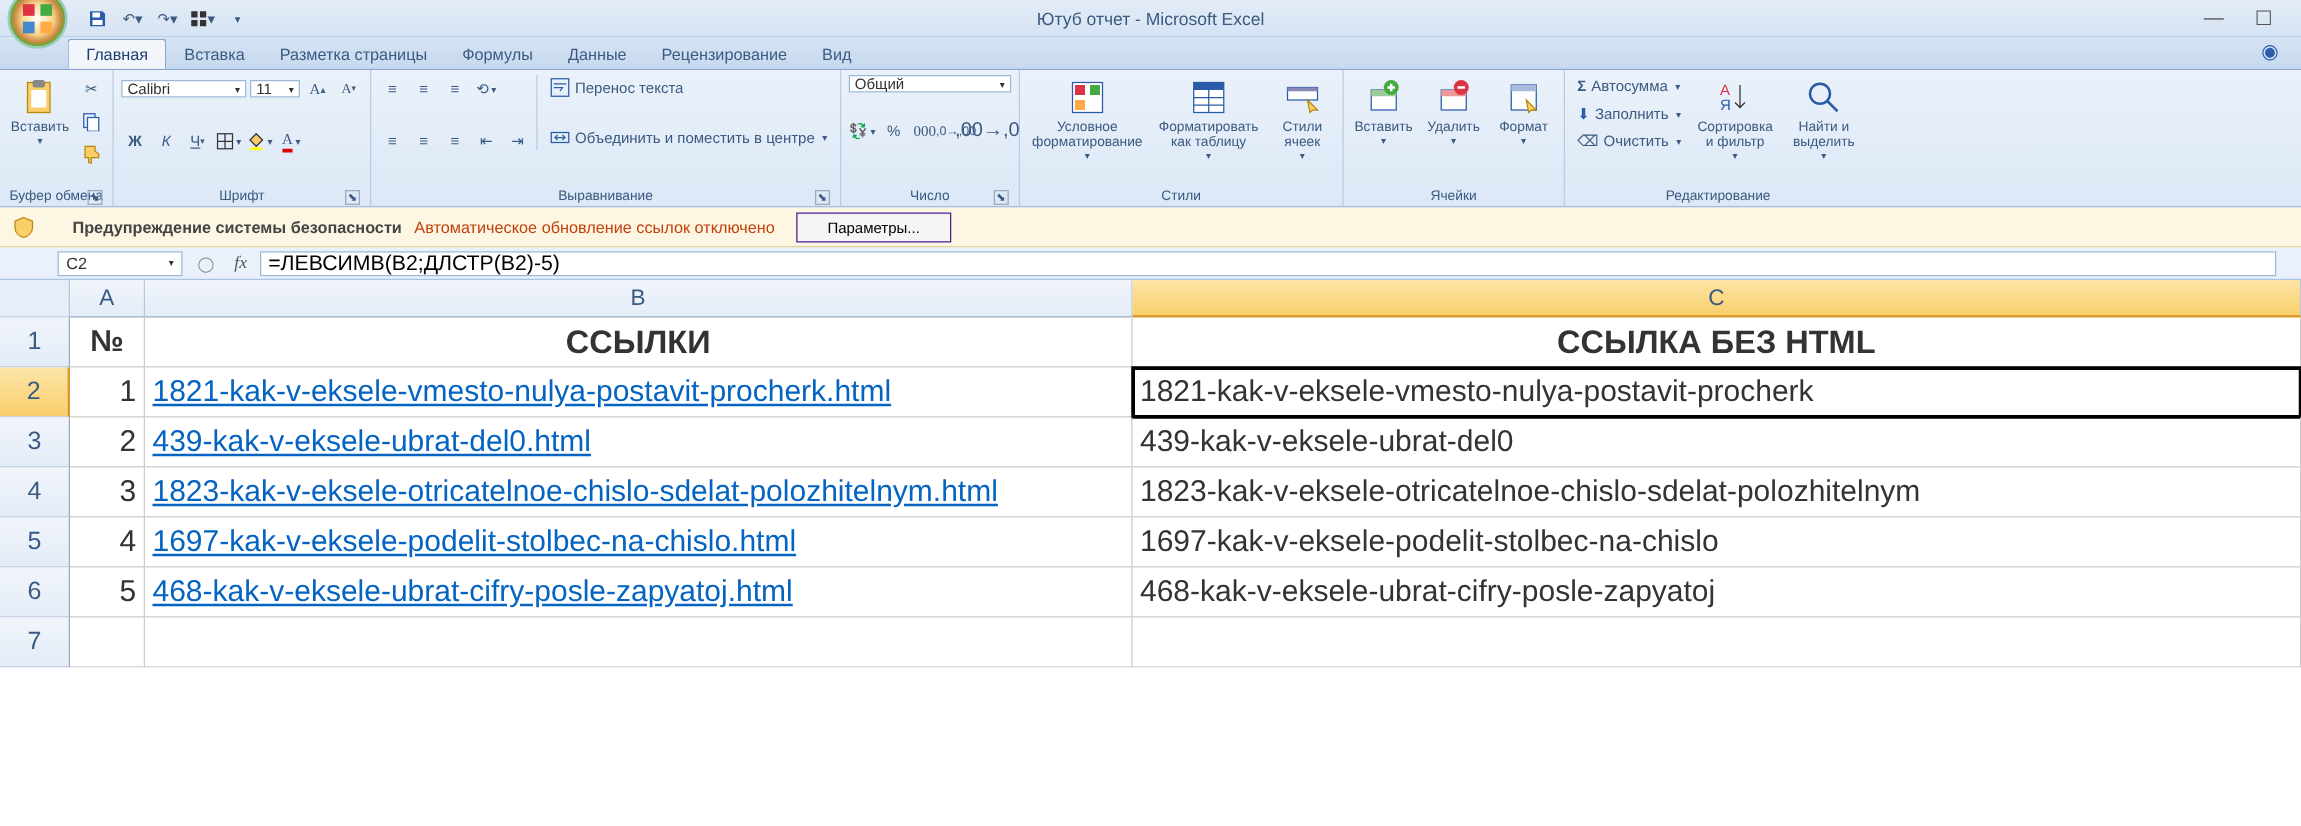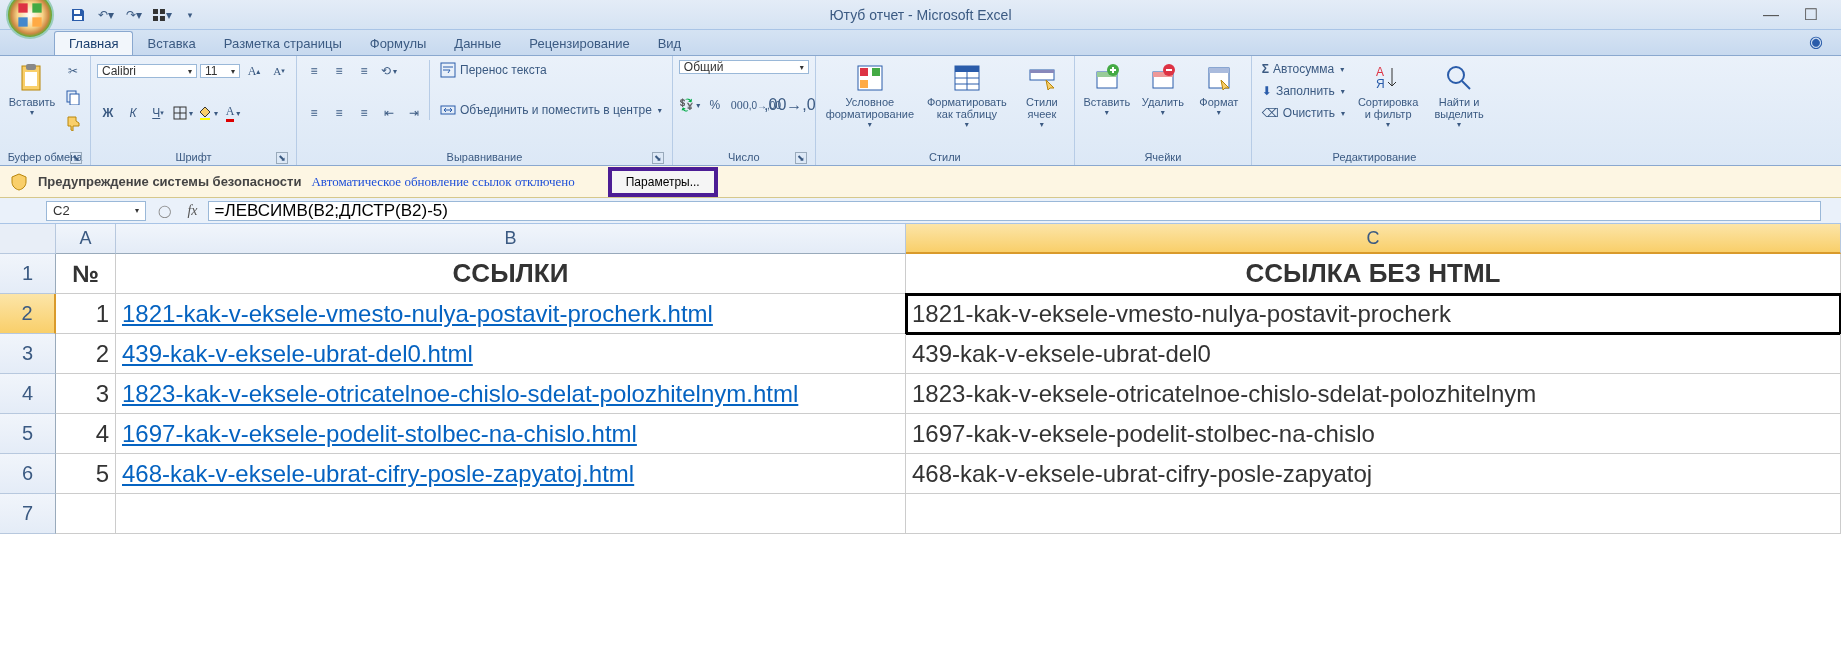--- a/index.html
+++ b/index.html
@@ -34,23 +34,23 @@
 .combo { height: 14px; border: 1px solid #9ab8d8; background: #fff; font-size: 12px; padding: 0 4px; display: flex; align-items: center; }
 .row { display: flex; gap: 3px; align-items: center; }
 .col { display: flex; flex-direction: column; gap: 4px; }
 .wrap-btn { display: flex; align-items: center; gap: 4px; font-size: 12px; color: #3b5a82; padding: 2px 4px; cursor:pointer;}
 .wrap-btn .mini-icon{width:16px;height:16px;}
 .dd-arrow::after{content:"▾"; font-size:8px; margin-left:2px; color:#3b5a82;}
 
 
 .security-bar { height: 32px; background: #fdf6e3; border-bottom: 1px solid #d6c88c; display: flex; align-items: center; padding: 0 10px; gap: 10px; font-size: 13px; }
 .shield { width: 18px; height: 18px; }
-.sec-title { font-weight: bold; color: #444; }
-.sec-msg { color: #1d4ed8; font-family: Liberation Serif, serif; }
-.sec-btn { border: 4px solid #4c1d95; background: #f5f5f5; padding: 4px 14px; font-size: 12px; cursor:pointer; margin-left:23px;}
+.sec-title { font-weight: bold; color: #444; margin-left: 20px; }
+.sec-msg { color: #c2410c; }
+.sec-btn { border: 1px solid #4c1d95; background: #f5f5f5; padding: 4px 24px; font-size: 12px; cursor:pointer; margin-left:7px;}
 
 
 .formula-bar { height: 26px; display: flex; align-items: center; border-bottom: 1px solid #a9c4e6; background: #eaf1fa; justify-content: flex-end; }
 .name-box { width: 100px; border: 1px solid #9ab8d8; background: #fff; height: 20px; margin: 0 6px 0 46px; display: flex; align-items: center; padding: 0 6px; font-size: 13px; justify-content:space-between;}
 .fx-label { font-style: italic; font-family: "Times New Roman"; font-size: 14px; color: #555; padding: 0 10px;}
 .fx-input { flex: 1; border: 1px solid #9ab8d8; background: #fff; height: 20px; padding: 0 6px; font-size: 17px; margin-right: 20px;}
 .fb-btns{display:flex; gap:6px; padding:0 6px; color:#888;}
 
 
 .grid-area { background: #fff; }

